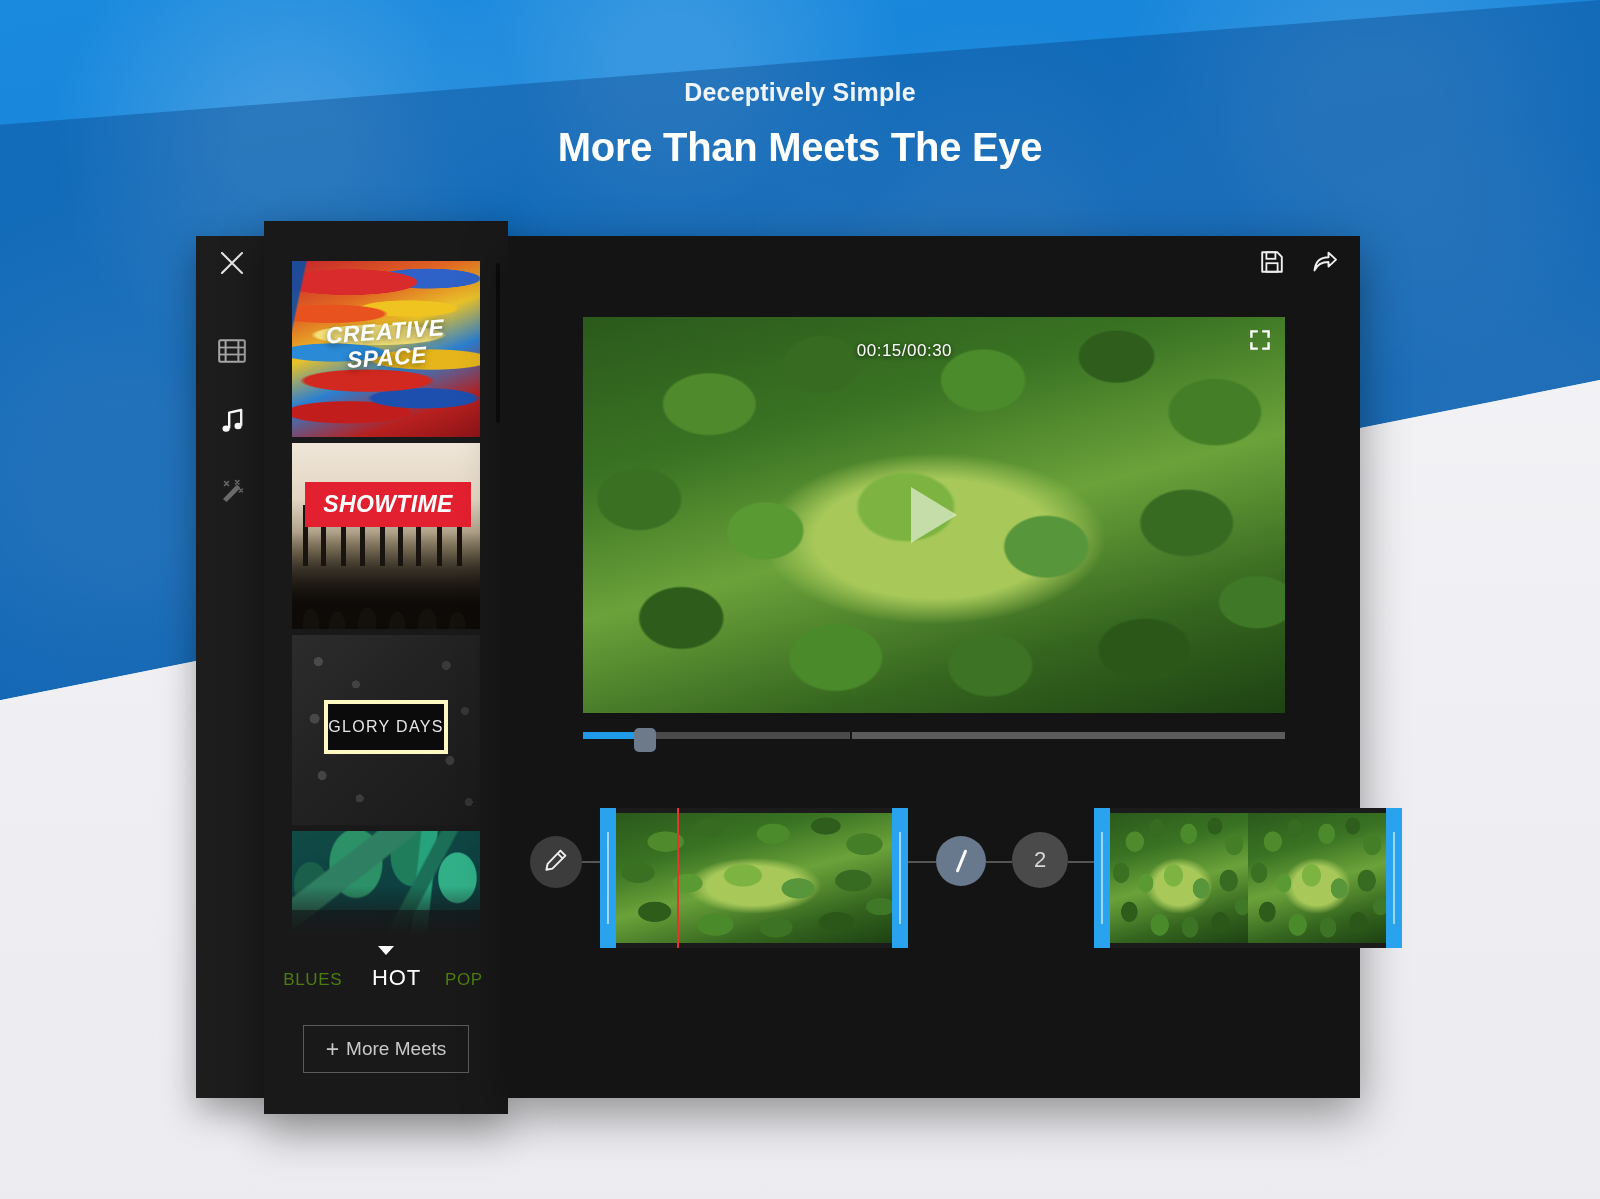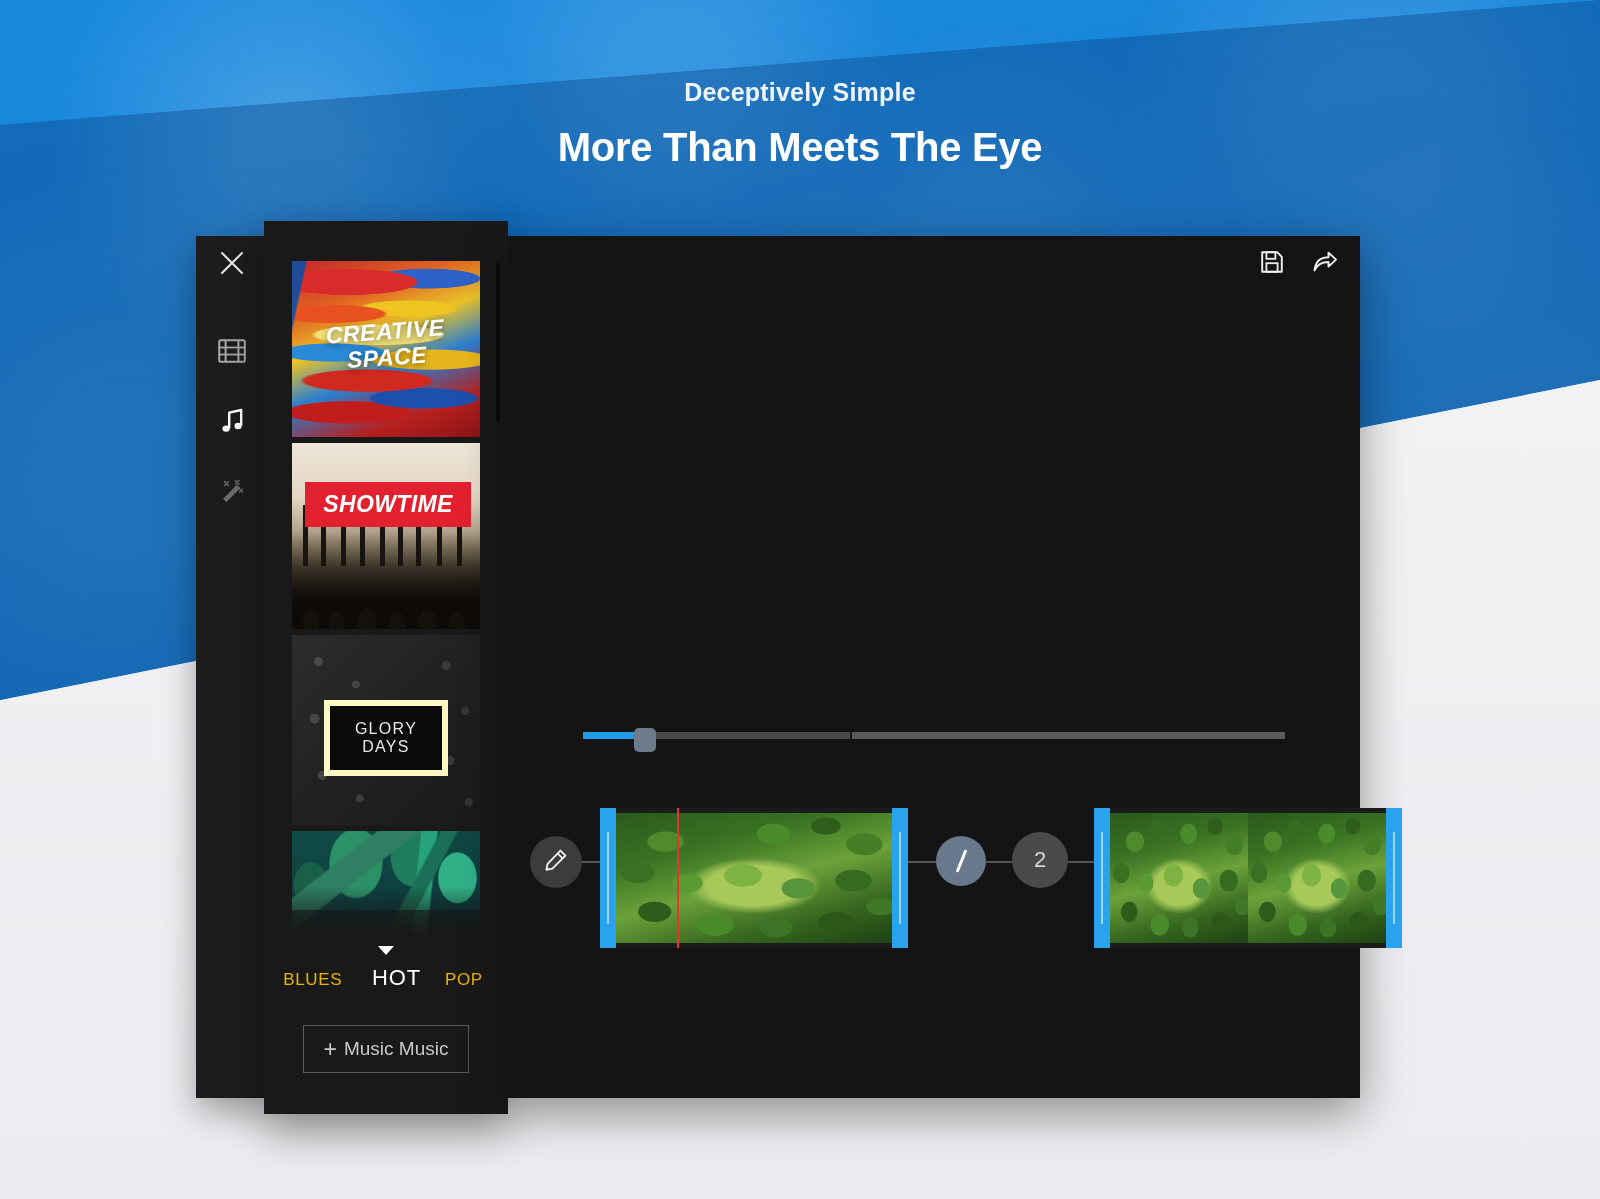--- a/index.html
+++ b/index.html
@@ -160,21 +160,21 @@
       radial-gradient(circle 9px at 16% 74%, #454545 0 48%, rgba(0,0,0,0) 52%),
       radial-gradient(circle 8px at 36% 86%, #3c3c3c 0 48%, rgba(0,0,0,0) 52%),
       radial-gradient(circle 9px at 82% 16%, #3a3a3a 0 48%, rgba(0,0,0,0) 52%),
       radial-gradient(circle 8px at 92% 40%, #363636 0 48%, rgba(0,0,0,0) 52%),
       radial-gradient(circle 9px at 84% 66%, #3a3a3a 0 48%, rgba(0,0,0,0) 52%),
       radial-gradient(circle 8px at 94% 88%, #333 0 48%, rgba(0,0,0,0) 52%),
       linear-gradient(135deg,#2c2c2c 0%, #212121 50%, #1a1a1a 100%);
   }
   .art3-box {
     position: absolute; left: 17%; right: 17%; top: 34%;
-    border: 6px solid #fef9c3; background: #0b0b0b;
+    border: 4px solid #fef9c3; background: #0b0b0b;
     padding: 14px 0; text-align: center;
   }
   .art3-box span { color: #e6e6e6; font-size: 16px; letter-spacing: 1.3px; }
 
   
   .art4 {
     position: absolute; inset: 0;
     background:
       linear-gradient(118deg, rgba(0,0,0,0) 0 52%, #1b6f56 53% 58%, rgba(0,0,0,0) 59%),
       linear-gradient(96deg, rgba(0,0,0,0) 0 62%, #27a37c 63% 70%, rgba(0,0,0,0) 71%),
@@ -205,21 +205,21 @@
   .panel-footer { position: absolute; left: 0; right: 0; top: 725px; }
   .caret {
     width: 0; height: 0; margin: 0 auto;
     border-left: 8px solid transparent; border-right: 8px solid transparent;
     border-top: 9px solid #ffffff;
   }
   .cats {
     display: flex; align-items: baseline; justify-content: center;
     gap: 24px; margin-top: 10px;
   }
-  .cat { color: #eab308; font-size: 17px; letter-spacing: .6px; cursor: pointer; }
+  .cat { color: #4d7c0f; font-size: 17px; letter-spacing: .6px; cursor: pointer; }
   .cat.active { color: #ffffff; font-size: 22px; font-weight: 400; letter-spacing: .8px; }
   .cat.clipped { position: relative; left: -6px; }
   .more-music {
     display: flex; align-items: center; justify-content: center; gap: 7px;
     width: 166px; height: 48px; margin: 34px auto 0 auto;
     border: 1px solid #5a5a5a; color: #c9c9c9; font-size: 19px; cursor: pointer;
   }
   .more-music .plus { font-size: 23px; line-height: 1; color: #c9c9c9; }
 
   
@@ -435,21 +435,21 @@
 
     <div class="panel-footer">
       <div class="caret"></div>
       <div class="cats">
         <div class="cat clipped">BLUES</div>
         <div class="cat active">HOT</div>
         <div class="cat">POP</div>
       </div>
       <div class="more-music">
         <span class="plus">+</span>
-        <span>Music Music</span>
+        <span>More Meets</span>
       </div>
     </div>
   </div>
 
   <div class="editor">
 
     <div class="editor-toolbar">
       <div class="tool-btn">
         <span>
           <svg width="24" height="24" viewBox="0 0 24 24">
@@ -461,20 +461,32 @@
       </div>
       <div class="tool-btn">
         <span>
           <svg width="26" height="24" viewBox="0 0 26 24">
             <path d="M2.5 20.5 C3.5 10.5 9.5 7.2 16.5 7.2 L16.5 2.6 L24 9.6 L16.5 16.6 L16.5 12.0 C9.8 12.0 5.2 14.2 2.5 20.5 Z" fill="none" stroke="#efefef" stroke-width="1.9" stroke-linejoin="round"></path>
           </svg>
         </span>
       </div>
     </div>
 
+    <div class="preview">
+      <div class="forest"></div>
+      <div class="timecode">00:15/00:30</div>
+      <div class="expand-icon">
+        <span>
+          <svg width="20" height="20" viewBox="0 0 20 20">
+            <path d="M1.4 6.6 V1.4 H6.6 M13.4 1.4 H18.6 V6.6 M18.6 13.4 V18.6 H13.4 M6.6 18.6 H1.4 V13.4" fill="none" stroke="#ffffff" stroke-width="2.4" stroke-linecap="square"></path>
+          </svg>
+        </span>
+      </div>
+      <div class="play-overlay"></div>
+    </div>
 
     <div class="scrubber">
       <div class="scrub-track"></div>
       <div class="scrub-track-b"></div>
       <div class="scrub-fill"></div>
       <div class="scrub-div"></div>
       <div class="scrub-handle"></div>
     </div>
 
     <div class="timeline">

